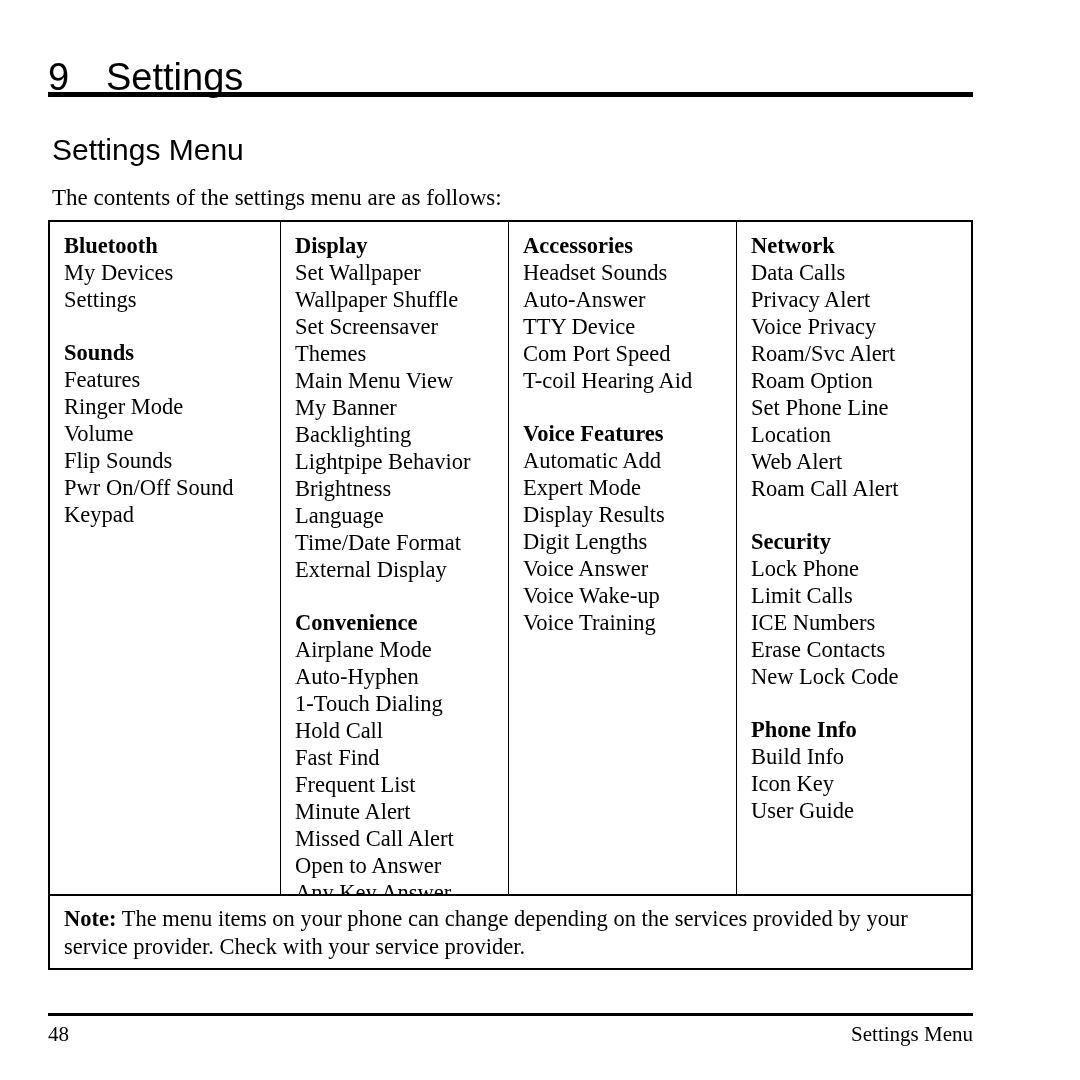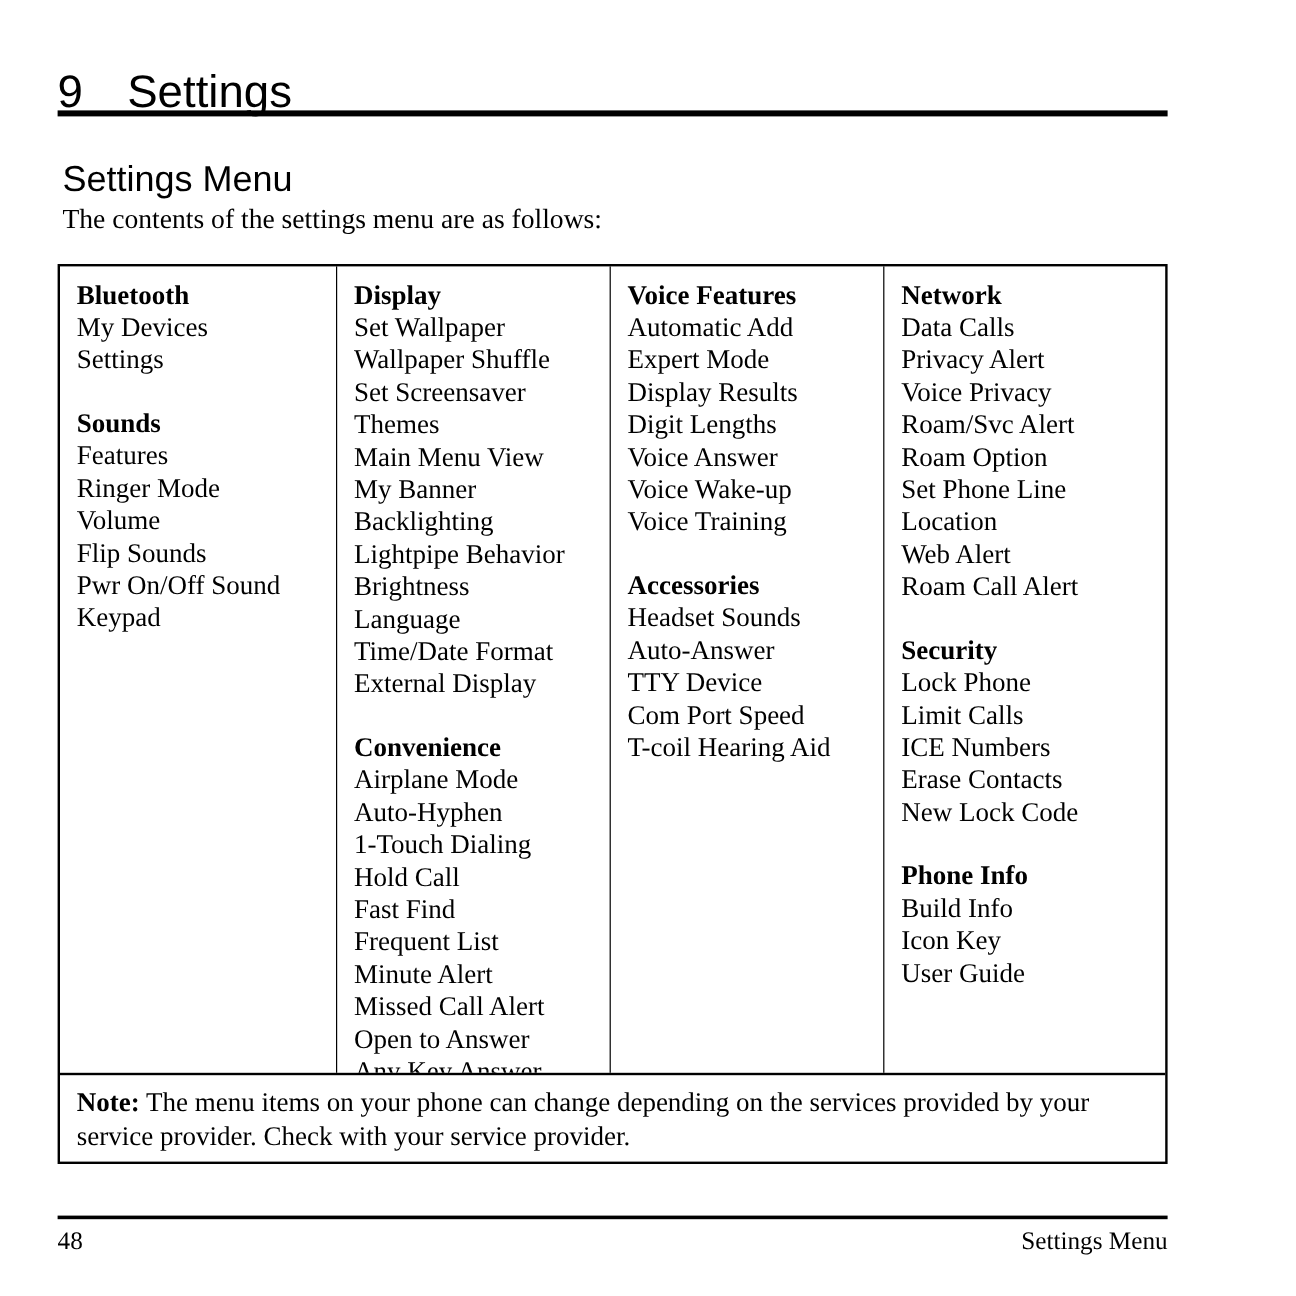--- a/index.html
+++ b/index.html
@@ -62,21 +62,21 @@
     top: 133px;
     font-family: "Liberation Sans", "DejaVu Sans", sans-serif;
     font-size: 30px;
     font-weight: 400;
     line-height: 1.1;
     letter-spacing: 0px;
   }
   .intro-line {
     position: absolute;
     left: 52px;
-    top: 170px;
+    top: 185px;
     font-size: 23px;
     line-height: 1.15;
   }
 
   
   .menu-table {
     position: absolute;
     left: 48px;
     top: 220px;
     width: 925px;
@@ -218,36 +218,36 @@
           <div class="grp-item">Frequent List</div>
           <div class="grp-item">Minute Alert</div>
           <div class="grp-item">Missed Call Alert</div>
           <div class="grp-item">Open to Answer</div>
           <div class="grp-item">Any Key Answer</div>
         </div>
       </div>
 
       <div class="col col-2">
         <div class="grp">
+          <div class="grp-head">Accessories</div>
+          <div class="grp-item">Headset Sounds</div>
+          <div class="grp-item">Auto-Answer</div>
+          <div class="grp-item">TTY Device</div>
+          <div class="grp-item">Com Port Speed</div>
+          <div class="grp-item">T-coil Hearing Aid</div>
+        </div>
+        <div class="grp">
           <div class="grp-head">Voice Features</div>
           <div class="grp-item">Automatic Add</div>
           <div class="grp-item">Expert Mode</div>
           <div class="grp-item">Display Results</div>
           <div class="grp-item">Digit Lengths</div>
           <div class="grp-item">Voice Answer</div>
           <div class="grp-item">Voice Wake-up</div>
           <div class="grp-item">Voice Training</div>
-        </div>
-        <div class="grp">
-          <div class="grp-head">Accessories</div>
-          <div class="grp-item">Headset Sounds</div>
-          <div class="grp-item">Auto-Answer</div>
-          <div class="grp-item">TTY Device</div>
-          <div class="grp-item">Com Port Speed</div>
-          <div class="grp-item">T-coil Hearing Aid</div>
         </div>
       </div>
 
       <div class="col col-3">
         <div class="grp">
           <div class="grp-head">Network</div>
           <div class="grp-item">Data Calls</div>
           <div class="grp-item">Privacy Alert</div>
           <div class="grp-item">Voice Privacy</div>
           <div class="grp-item">Roam/Svc Alert</div>

